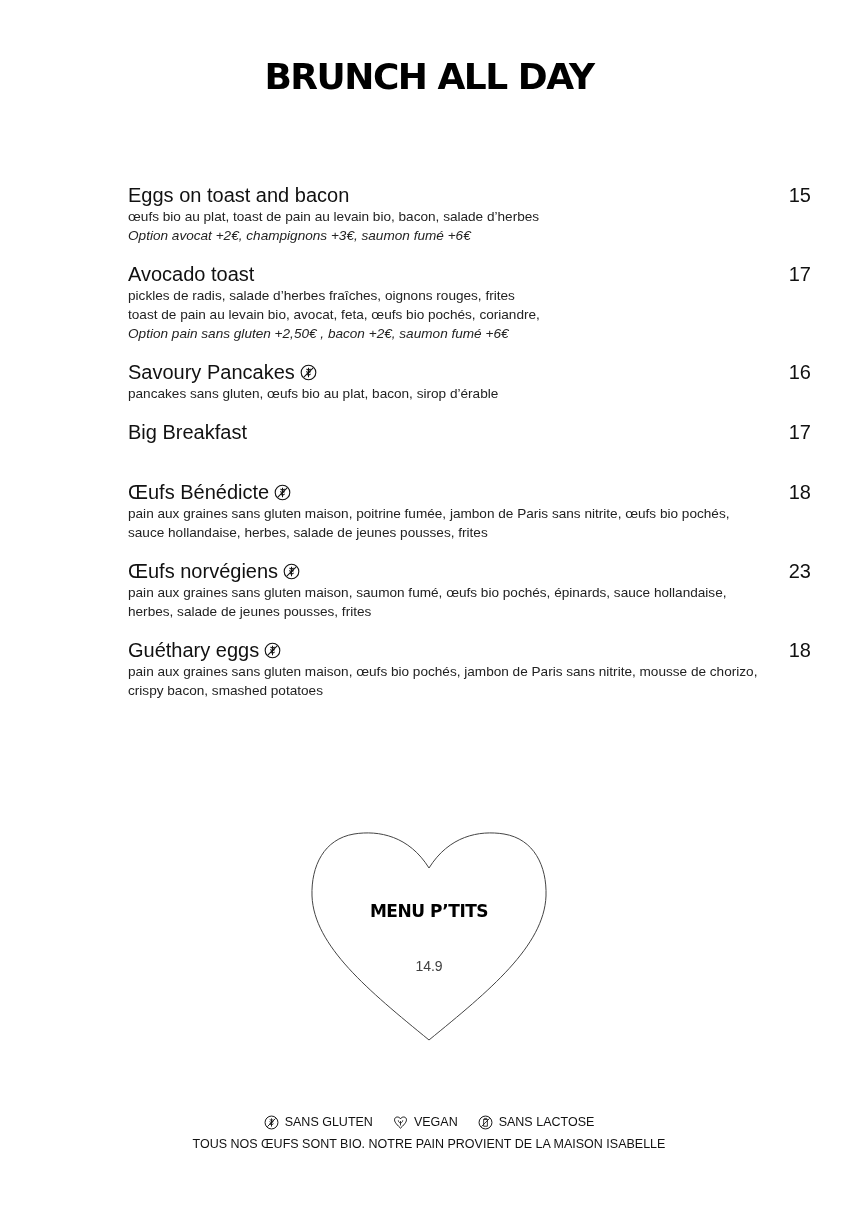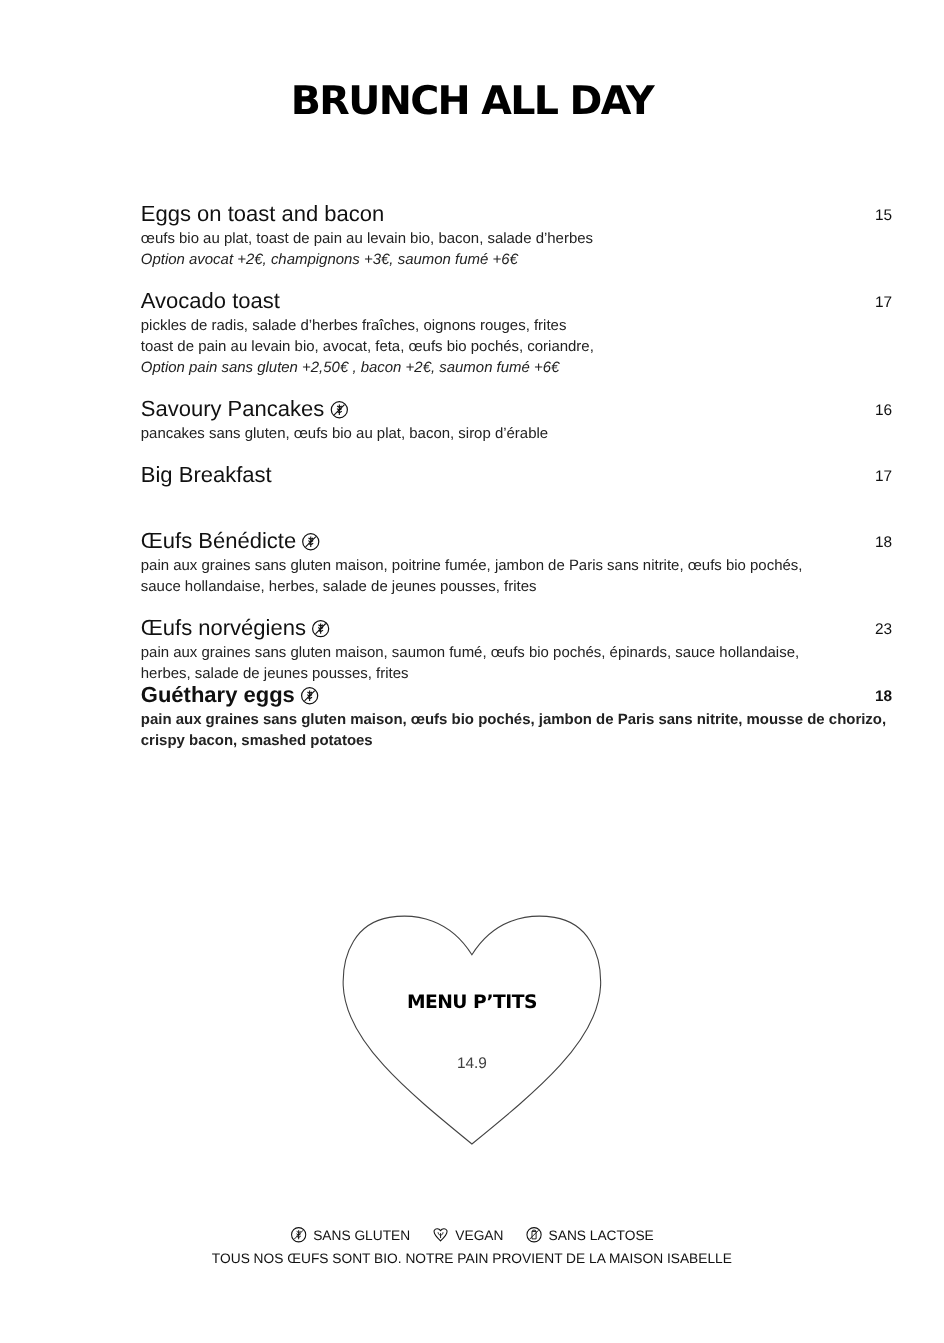--- a/index.html
+++ b/index.html
@@ -1,28 +1,28 @@
 <!DOCTYPE html>
 <html><head>
 <meta charset="utf-8">
 <style>
   html, body { margin:0; padding:0; background:#fff; }
   body { width:858px; height:1221px; position:relative; overflow:hidden; color:#111; font-family:"Liberation Sans", sans-serif; }
-  .title { position:absolute; top:72px; left:0; width:858px; text-align:center; font-family:"DejaVu Sans", sans-serif; font-weight:bold; font-size:36px; letter-spacing:-1.5px; color:#000; margin:0; }
+  .title { position:absolute; top:56px; left:0; width:858px; text-align:center; font-family:"DejaVu Sans", sans-serif; font-weight:bold; font-size:36px; letter-spacing:-1.5px; color:#000; margin:0; }
   .item { position:absolute; left:88px; width:683px;margin-left:40px; }
   .item-head { display:flex; justify-content:space-between; align-items:center; height:24px; }
   .item-name { font-size:20px; color:#111; display:flex; align-items:center; gap:5px; }
-  .item-price { font-size:14px; color:#111; }
+  .item-price { font-size:20px; color:#111; }
   .item-desc { font-size:13.6px; line-height:19px; color:#222; }
   .item-opt { font-size:13.6px; line-height:19px; font-style:italic; color:#222; }
   .gf-icon { display:inline-block; width:17px; height:17px; }
   .heart { position:absolute; left:309px; top:826px; width:240px; height:218px; }
   .heart-title { position:absolute; left:309px; top:900px; width:240px; text-align:center; font-family:"DejaVu Sans", sans-serif; font-weight:bold; font-size:17px; line-height:22px; letter-spacing:-0.5px; color:#000; }
   .heart-price { position:absolute; left:309px; top:958px; width:240px; text-align:center; font-size:14px; color:#404040; }
-  .legend { position:absolute; top:1115px; left:0; width:858px; display:flex; justify-content:center; align-items:center; gap:6px; font-size:12.5px; color:#111; }
+  .legend { position:absolute; top:1115px; left:0; width:858px; display:flex; justify-content:center; gap:6px; font-size:12.5px; color:#111; }
   .legend .lg-icon { display:inline-block; width:15px; height:15px; }
   .legend .sep { width:8px; }
   .footer-note { position:absolute; top:1137px; left:0; width:858px; text-align:center; font-size:12.5px; color:#111; }
 </style>
 </head>
 <body>
 
 <h1 class="title">BRUNCH ALL DAY</h1>
 
 <div class="item" style="top:183px;">
@@ -94,21 +94,21 @@
           <circle cx="10" cy="10" r="8.6" fill="none" stroke="#111" stroke-width="1.3"></circle>
           <path d="M10 4.5v11M10 7.5l-2.4-1.6M10 7.5l2.4-1.6M10 10.5l-2.6-1.7M10 10.5l2.6-1.7M10 13.3l-2.6-1.7M10 13.3l2.6-1.7M4.5 15.5l11-11" fill="none" stroke="#111" stroke-width="1.2"></path>
         </svg>
     </span>
     <span class="item-price">23</span>
   </div>
   <div class="item-desc">pain aux graines sans gluten maison, saumon fumé, œufs bio pochés, épinards, sauce hollandaise,</div>
   <div class="item-desc">herbes, salade de jeunes pousses, frites</div>
 </div>
 
-<div class="item" style="top:620px;font-weight:bold;">
+<div class="item" style="top:638px;">
   <div class="item-head">
     <span class="item-name">
         <span>Guéthary eggs</span>
       <svg class="gf-icon" viewBox="0 0 20 20">
           <circle cx="10" cy="10" r="8.6" fill="none" stroke="#111" stroke-width="1.3"></circle>
           <path d="M10 4.5v11M10 7.5l-2.4-1.6M10 7.5l2.4-1.6M10 10.5l-2.6-1.7M10 10.5l2.6-1.7M10 13.3l-2.6-1.7M10 13.3l2.6-1.7M4.5 15.5l11-11" fill="none" stroke="#111" stroke-width="1.2"></path>
         </svg>
     </span>
     <span class="item-price">18</span>
   </div>

